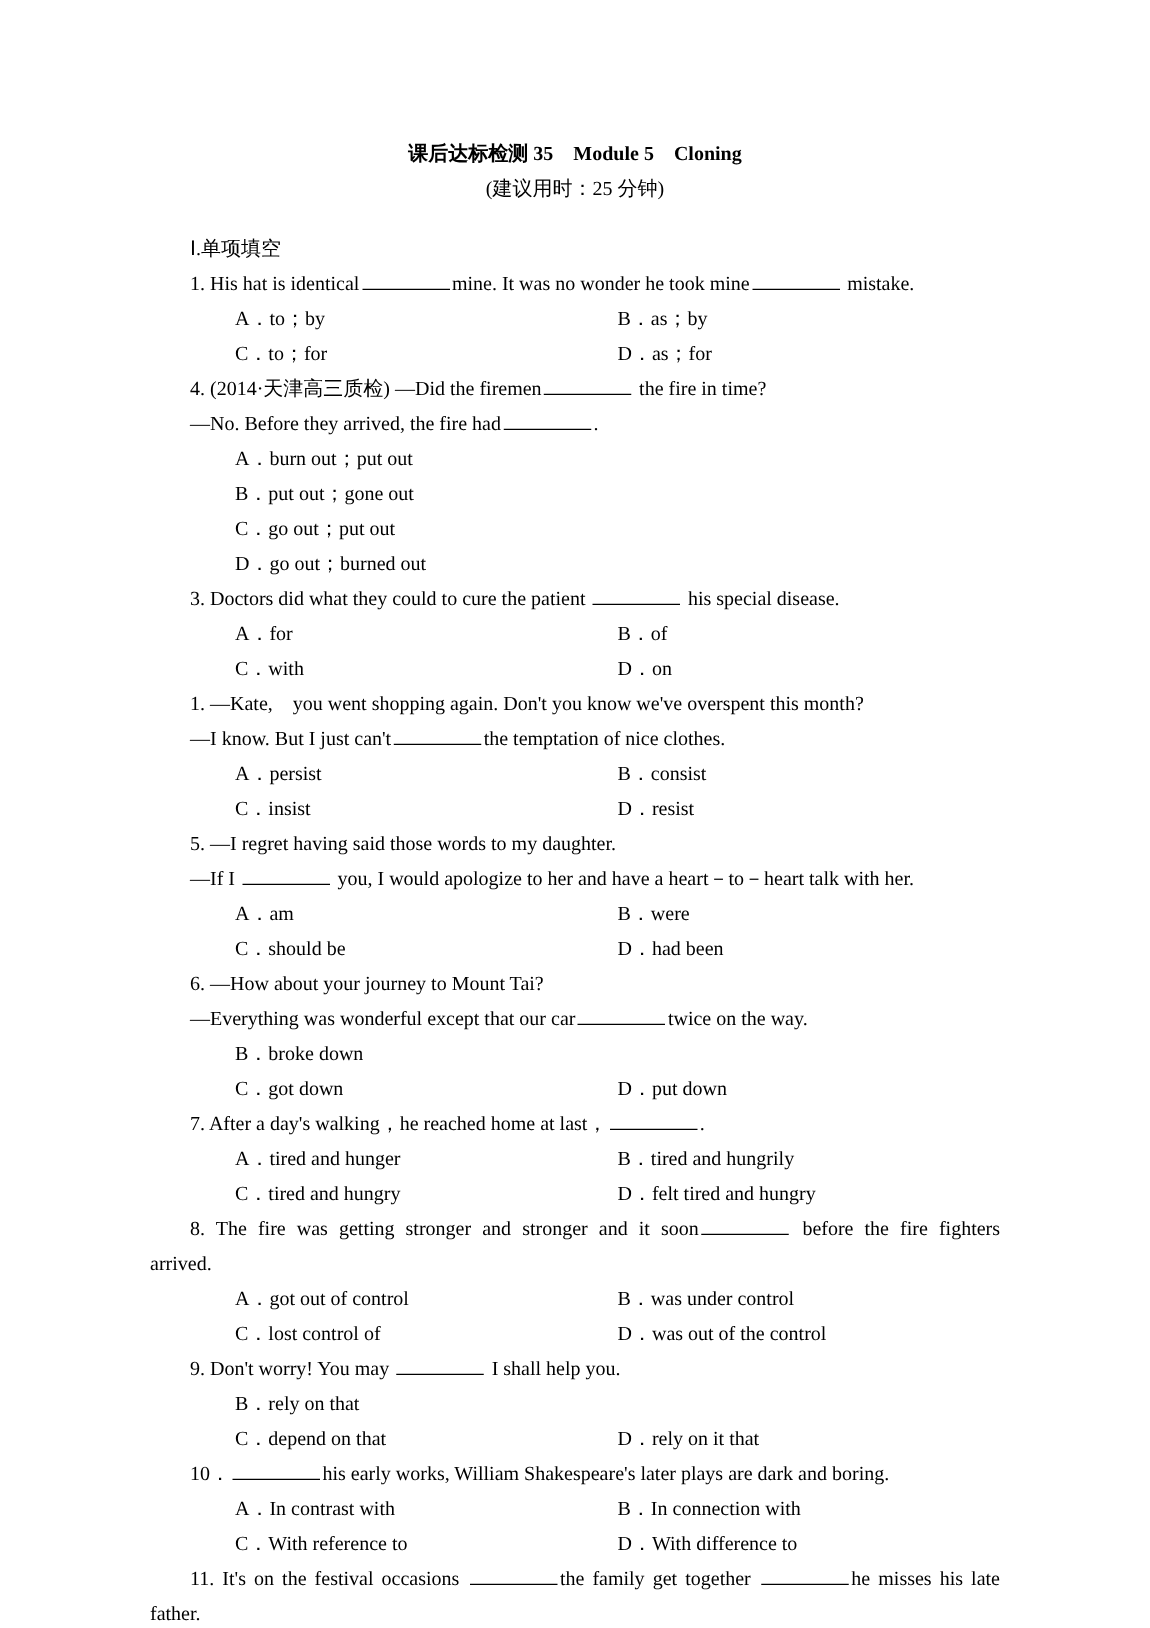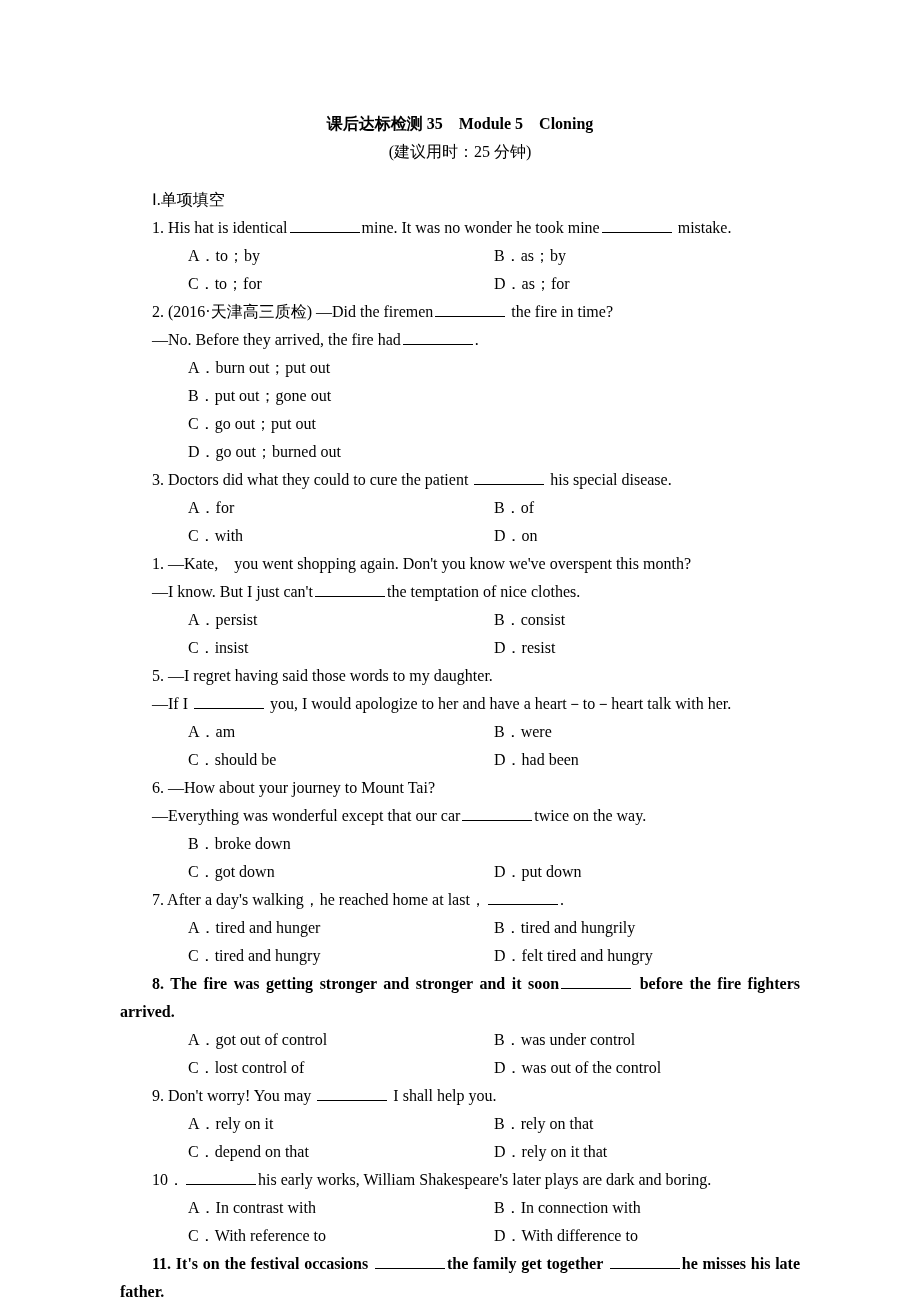--- a/index.html
+++ b/index.html
@@ -22,21 +22,20 @@
   }
   .section {
     margin-top: 20px;
     text-indent: 2em;
   }
   .q {
     text-indent: 2em;
   }
   .q.wrap {
     text-indent: 0;
-    font-weight: bold;
   }
   .q.wrap .first {
     display: block;
     text-indent: 2em;
   }
   .opts {
     display: flex;
     padding-left: 2em;
   }
   .opts > span {
@@ -72,21 +71,21 @@
 <div class="opts">
   <span class="colA">A．to；by</span>
   <span class="colB">B．as；by</span>
 </div>
 <div class="opts">
   <span class="colA">C．to；for</span>
   <span class="colB">D．as；for</span>
 </div>
 
 <div class="q">
-  <span>2. (2016·天津高三质检) —Did the firemen</span><span class="blank"></span><span> the fire in time?</span>
+  <span>4. (2014·天津高三质检) —Did the firemen</span><span class="blank"></span><span> the fire in time?</span>
 </div>
 <div class="q">
   <span>—No. Before they arrived, the fire had</span><span class="blank"></span><span>.</span>
 </div>
 <div class="opts">
     <span>A．burn out；put out</span>
   </div>
 <div class="opts">
     <span>B．put out；gone out</span>
   </div>
@@ -169,21 +168,20 @@
 </div>
 <div class="opts">
   <span class="colA">C．lost control of</span>
   <span class="colB">D．was out of the control</span>
 </div>
 
 <div class="q">
   <span>9. Don't worry! You may </span><span class="blank"></span><span> I shall help you.</span>
 </div>
 <div class="opts">
-  <span class="colA">A．rely on it</span>
   <span class="colB">B．rely on that</span>
 </div>
 <div class="opts">
   <span class="colA">C．depend on that</span>
   <span class="colB">D．rely on it that</span>
 </div>
 
 <div class="q">
   <span>10．</span><span class="blank"></span><span>his early works, William Shakespeare's later plays are dark and boring.</span>
 </div>

